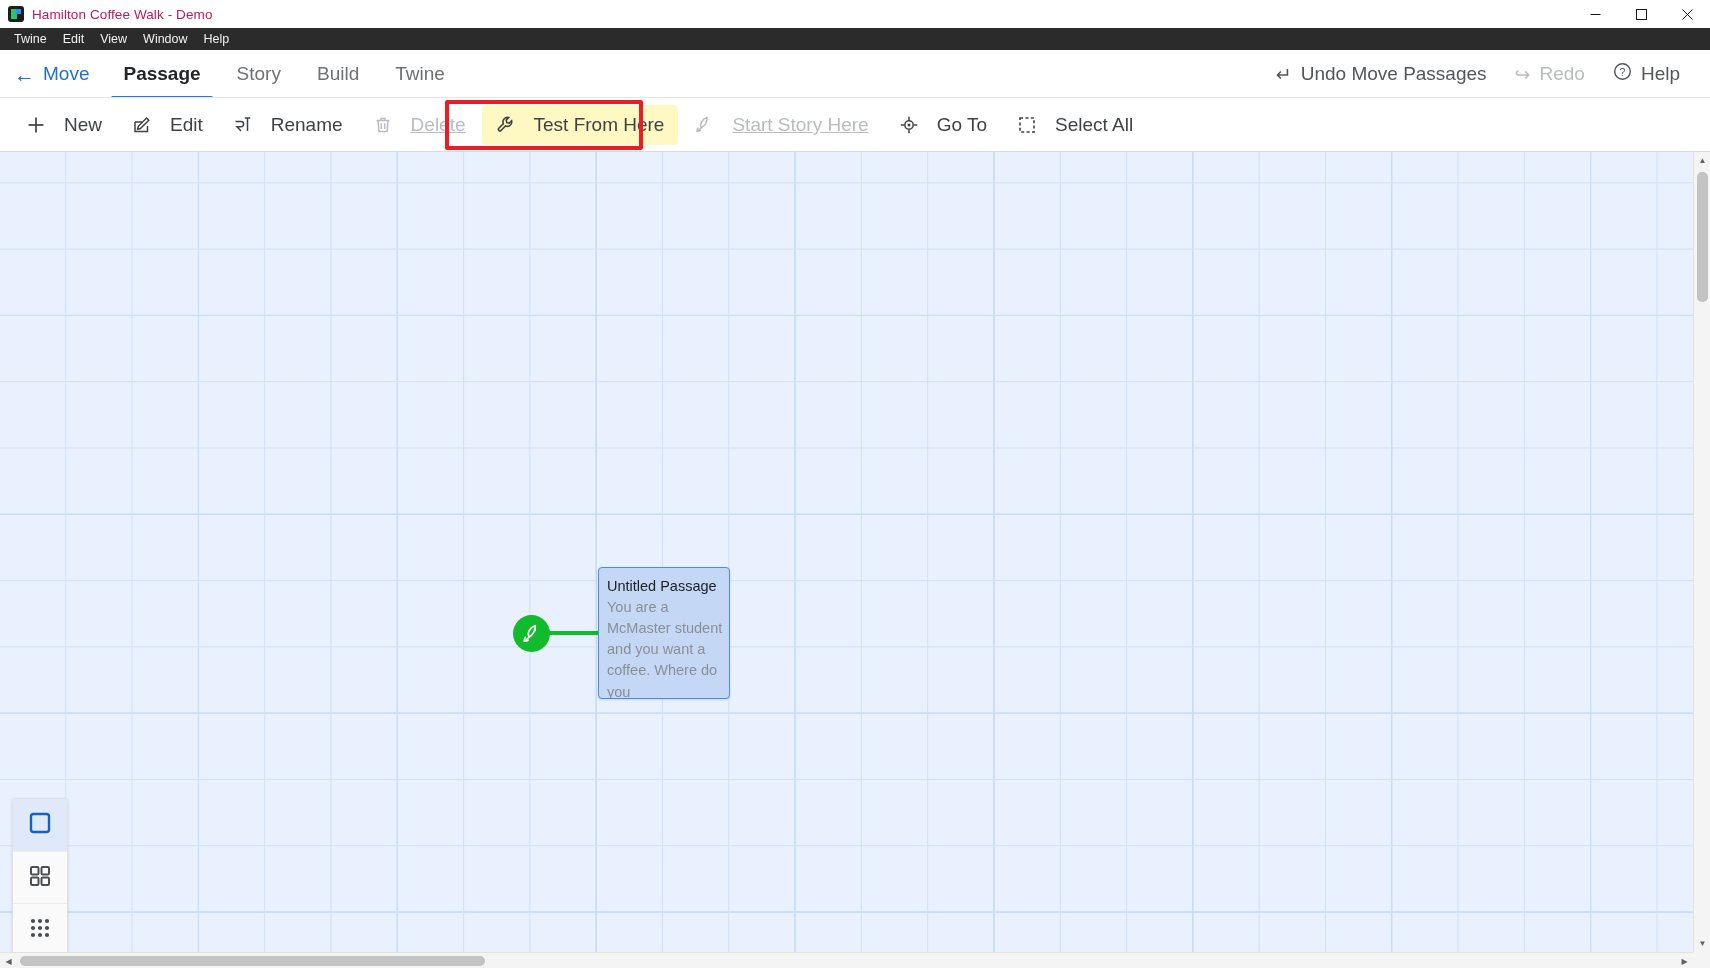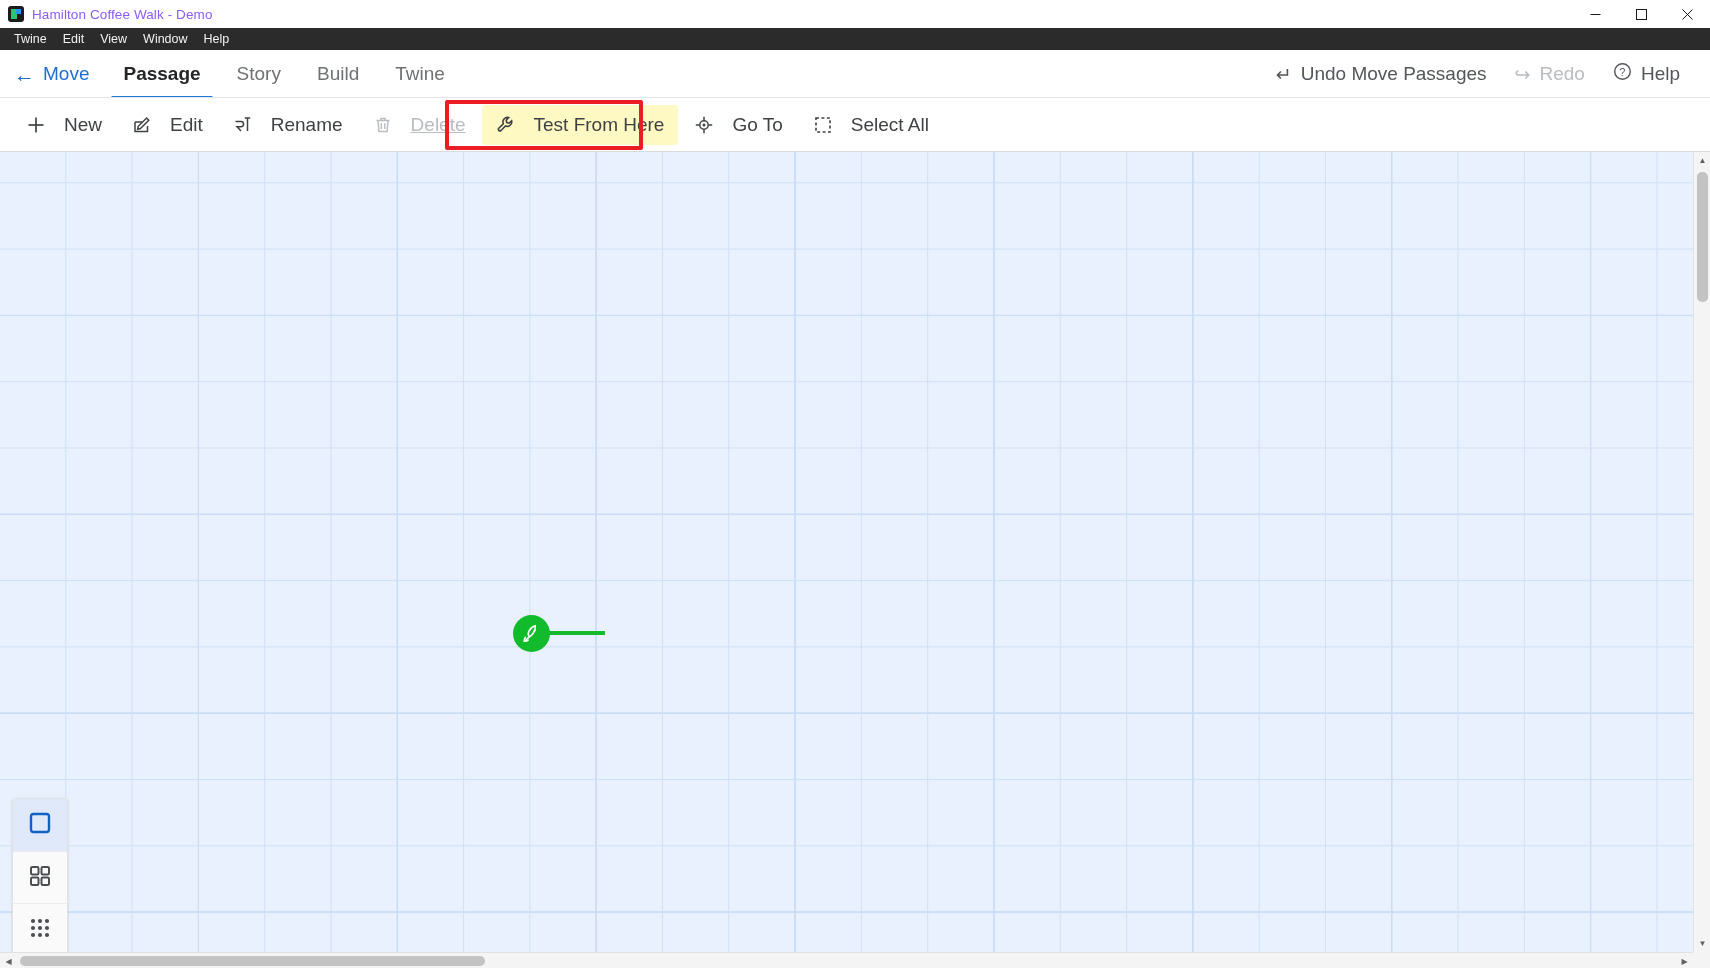--- a/index.html
+++ b/index.html
@@ -24,21 +24,21 @@
     position: relative; flex: 0 0 16px;
   }
   .title-icon::before {
     content: ""; position: absolute; left: 3px; top: 3px;
     width: 6px; height: 10px; background: #28c76f;
   }
   .title-icon::after {
     content: ""; position: absolute; left: 8px; top: 3px;
     width: 5px; height: 5px; background: #2f8ef0;
   }
-  .title-text { font-size: 13.5px; color: #8b5cf6; letter-spacing: .1px; }
+  .title-text { font-size: 13.5px; color: #be185d; letter-spacing: .1px; }
   .win-controls { position: absolute; right: 0; top: 0; height: 28px; display: flex; }
   .win-btn {
     width: 46px; height: 28px; display: flex; align-items: center; justify-content: center;
     color: #1a1a1a;
   }
   .win-btn svg { display: block; }
 
   
   .menubar {
     height: 22px; flex: 0 0 22px;
@@ -334,20 +334,31 @@
 
     <div class="tool-btn hovered" id="test-from-here">
       <span>
         <svg width="20" height="20" viewBox="0 0 20 20" fill="none" stroke="#3f4245" stroke-width="1.6" stroke-linecap="round">
           <path d="M12.6 2.6a4.5 4.5 0 0 0-5.3 6.1L2.8 13.2a1.6 1.6 0 0 0 2.2 2.3l4.5-4.5a4.5 4.5 0 0 0 6.1-5.3l-2.5 2.5-2.3-.6-.6-2.3z"></path>
         </svg>
       </span>
       <span>Test From Here</span>
     </div>
 
+    <div class="tool-btn disabled">
+      <span>
+        <svg width="20" height="20" viewBox="0 0 20 20" fill="none" stroke="#b9bcc0" stroke-width="1.5" stroke-linecap="round">
+          <path d="M7.6 12.4c-2.6-2.6.4-8.4 5.4-9.9.9 5.2-4.3 9.9-5.4 9.9z"></path>
+          <path d="M7.3 12.7l-2.8 2.8"></path>
+            <path d="M4 13c-.9 1-1 3.5-1 3.5s2.6-.1 3.5-1"></path>
+          <circle cx="12.3" cy="7.3" r=".9" fill="#b9bcc0" stroke="none"></circle>
+        </svg>
+      </span>
+      <span>Start Story Here</span>
+    </div>
 
     <div class="tool-btn">
       <span>
         <svg width="20" height="20" viewBox="0 0 20 20" fill="none" stroke="#3f4245" stroke-width="1.5">
           <circle cx="10" cy="10" r="4.2"></circle>
             <circle cx="10" cy="10" r="1.5" fill="#3f4245" stroke="none"></circle>
           <line x1="10" y1="1.8" x2="10" y2="5"></line>
             <line x1="10" y1="15" x2="10" y2="18.2"></line>
           <line x1="1.8" y1="10" x2="5" y2="10"></line>
             <line x1="15" y1="10" x2="18.2" y2="10"></line>
@@ -377,20 +388,24 @@
 
     <div class="start-marker" style="left:513px; top:463px;">
       <svg width="22" height="22" viewBox="0 0 20 20" fill="none" stroke="#ffffff" stroke-width="1.5" stroke-linecap="round">
         <path d="M7.6 12.4c-2.6-2.6.4-8.4 5.4-9.9.9 5.2-4.3 9.9-5.4 9.9z"></path>
         <path d="M7.3 12.7l-2.8 2.8"></path>
           <path d="M4 13c-.9 1-1 3.5-1 3.5s2.6-.1 3.5-1"></path>
         <circle cx="12.3" cy="7.3" r=".9" fill="#ffffff" stroke="none"></circle>
       </svg>
     </div>
 
+    <div class="passage-card" style="left:598px; top:415px;">
+      <div class="passage-title">Untitled Passage</div>
+      <div class="passage-excerpt">You are a McMaster student and you want a coffee. Where do you</div>
+    </div>
 
     <div class="zoom-panel">
       <div class="zoom-item selected">
         <span>
           <svg width="24" height="24" viewBox="0 0 24 24" fill="none" stroke="#1262c4" stroke-width="2.4">
             <rect x="3" y="3" width="18" height="18" rx="2.5"></rect>
           </svg>
         </span>
       </div>
       <div class="zoom-item">

